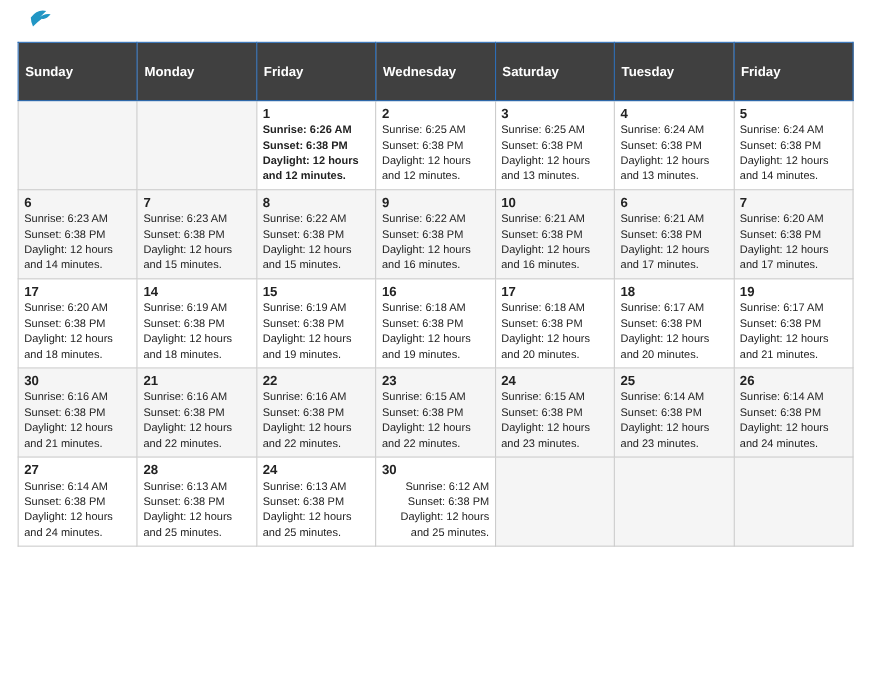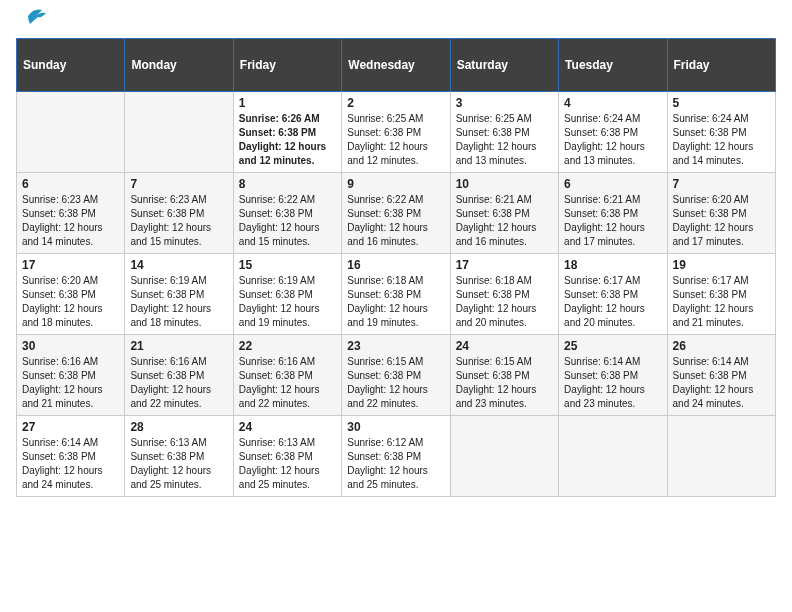--- a/index.html
+++ b/index.html
@@ -328,21 +328,21 @@
         </td>
         <td>
           <span class="day-num">24</span>
           <div class="day-info" style="white-space: pre-line;">Sunrise: 6:13 AM
 Sunset: 6:38 PM
 Daylight: 12 hours
 and 25 minutes.</div>
         </td>
         <td>
           <span class="day-num">30</span>
-          <div class="day-info" style="white-space: pre-line;">Sunrise: 6:12 AM
+          <div class="day-info" style="white-space: pre-line; text-align: right;">Sunrise: 6:12 AM
 Sunset: 6:38 PM
 Daylight: 12 hours
 and 25 minutes.</div>
         </td>
         <td class="empty-cell"></td>
         <td class="empty-cell"></td>
         <td class="empty-cell"></td>
       </tr>
     </tbody>
 </table>

